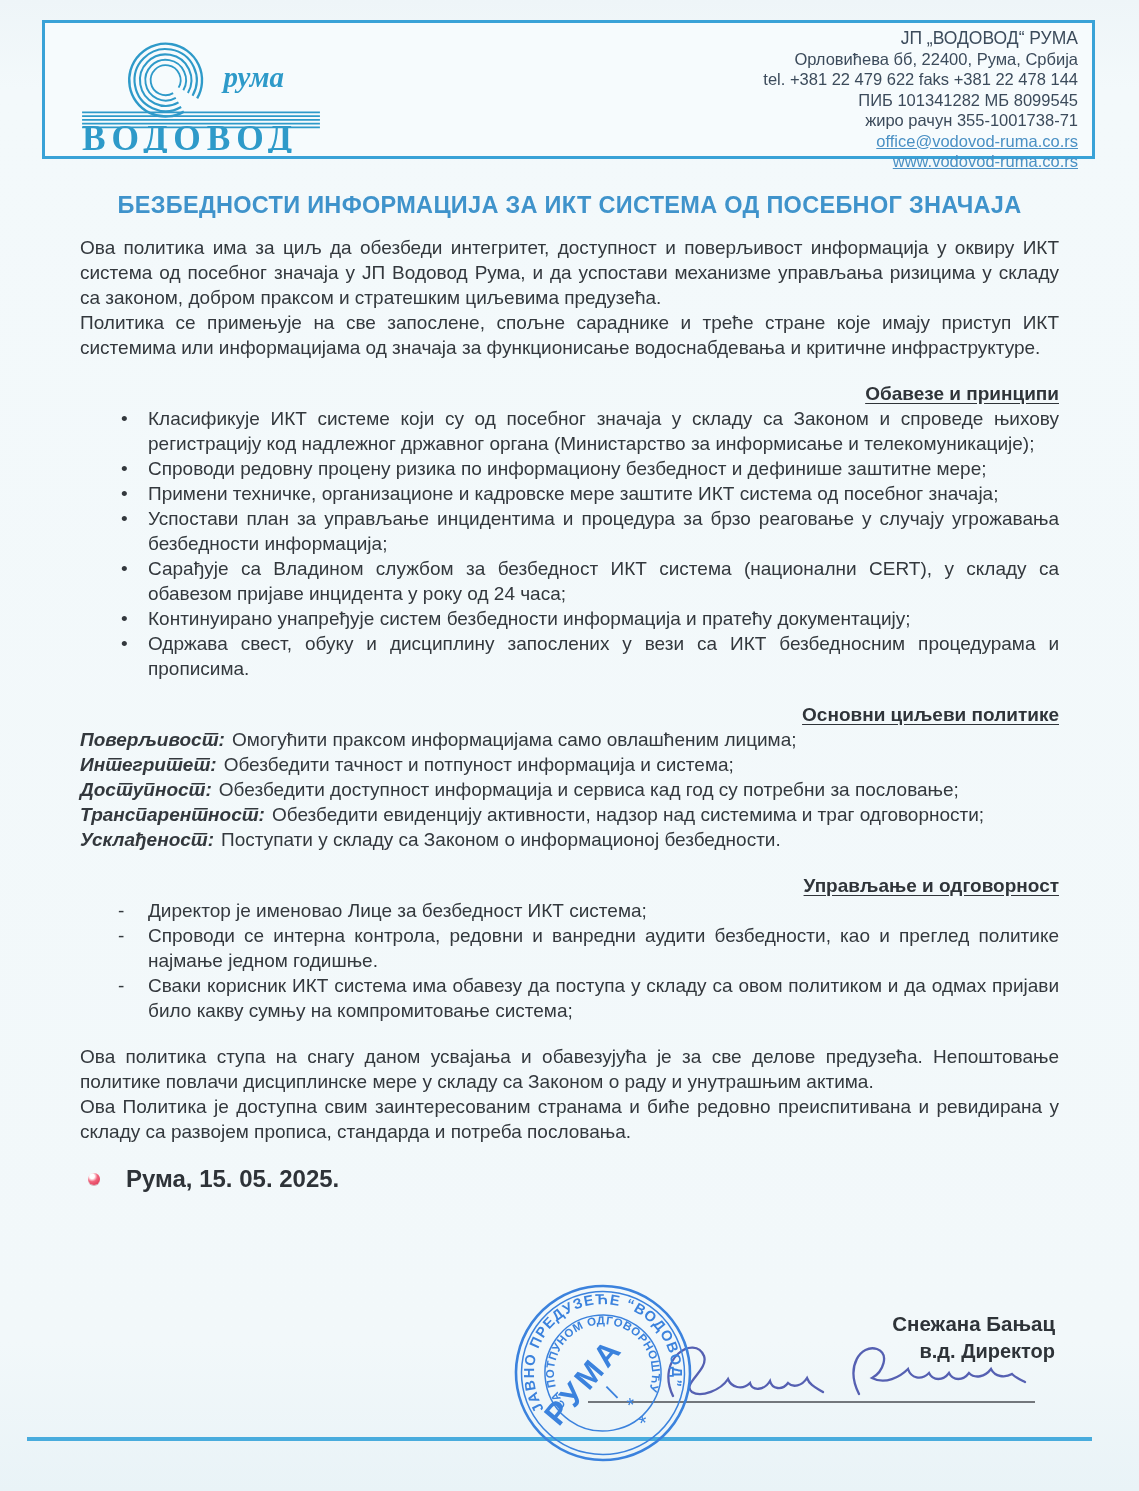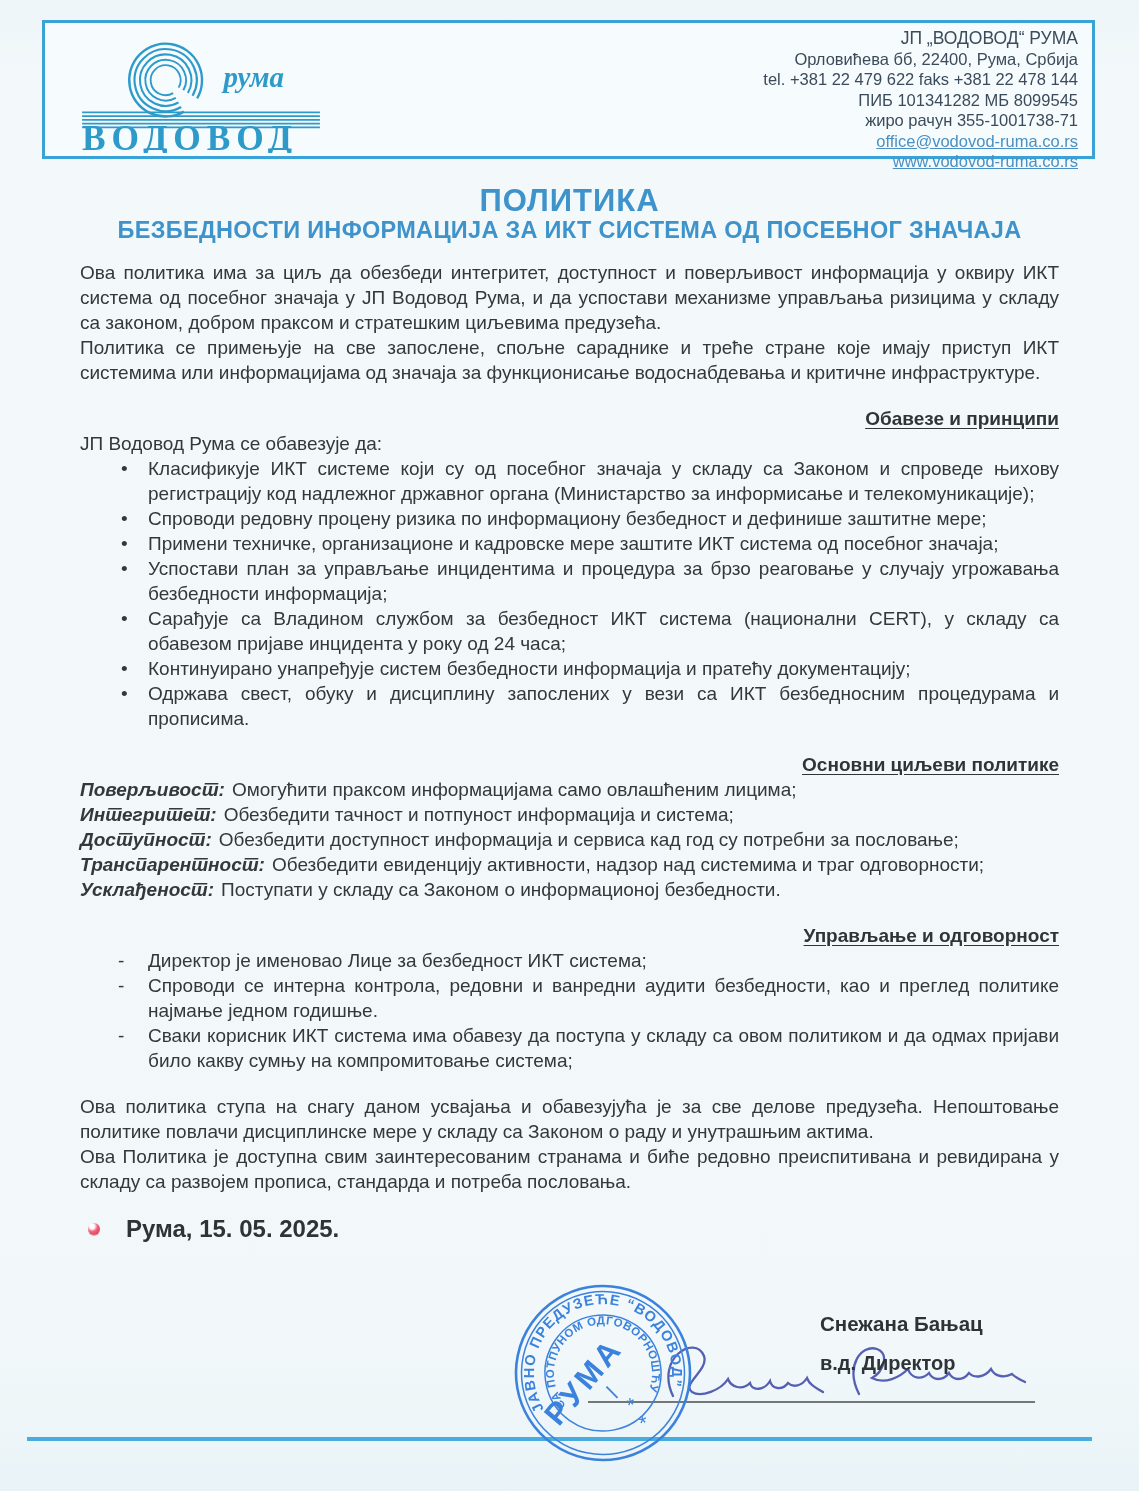--- a/index.html
+++ b/index.html
@@ -61,24 +61,24 @@
     box-shadow:0 1px 0 rgba(150,40,60,.35);
   }
   
   .rule-blue {
     position:absolute; left:27px; top:1437px; width:1065px; height:4px;
     background:#2b9fd8; opacity:.85;
   }
   .sig-svg { position:absolute; left:555px; top:1332px; }
   .stamp-svg { position:absolute; left:503px; top:1274px; }
   .signer {
-    position:absolute; left:820px; top:1312px; width:235px; text-align:left;
+    position:absolute; left:820px; top:1312px; width:235px; text-align:right;
     font-weight:bold; font-size:20.5px; color:#2e3338;
   }
-  .signer .role { margin-top:16px; font-size:20px; }
+  .signer .role { margin-top:4px; font-size:20px; }
 </style>
 </head>
 <body>
 
 <div class="page">
 
   <header class="letterhead">
     <svg class="logo-svg" width="268" height="120" viewBox="0 0 250 112">
       <g stroke="#2e9ac9" stroke-width="1.6" fill="none">
         <line x1="14" y1="74" x2="236" y2="74"></line>
@@ -103,30 +103,28 @@
       <div>Орловићева бб, 22400, Рума, Србија</div>
       <div>tel. +381 22 479 622  faks +381 22 478 144</div>
       <div>ПИБ  101341282    МБ 8099545</div>
       <div>жиро рачун 355-1001738-71</div>
       <div><a>office@vodovod-ruma.co.rs</a></div>
       <div><a>www.vodovod-ruma.co.rs</a></div>
     </div>
   </header>
 
   <main class="content body-text">
-    <h1 class="title">ПОЛИТИКА</h1>
     <h2 class="subtitle">БЕЗБЕДНОСТИ ИНФОРМАЦИЈА ЗА ИКТ СИСТЕМА ОД ПОСЕБНОГ ЗНАЧАЈА</h2>
 
     <div class="intro">
       <p class="para">Ова политика има за циљ да обезбеди интегритет, доступност и поверљивост информација у оквиру ИКТ система од посебног значаја у ЈП Водовод Рума, и да успостави механизме управљања ризицима у складу са законом, добром праксом и стратешким циљевима предузећа.</p>
       <p class="para">Политика се примењује на све запослене, спољне сараднике и треће стране које имају приступ ИКТ системима или информацијама од значаја за функционисање водоснабдевања и критичне инфраструктуре.</p>
     </div>
 
     <h3 class="sec">Обавезе и принципи</h3>
-    <p class="lead">ЈП Водовод Рума се обавезује да:</p>
     <ul class="bullets">
       <li>Класификује ИКТ системе који су од посебног значаја у складу са Законом и спроведе њихову регистрацију код надлежног државног органа (Министарство за информисање и телекомуникације);</li>
       <li>Спроводи редовну процену ризика по информациону безбедност и дефинише заштитне мере;</li>
       <li>Примени техничке, организационе и кадровске мере заштите ИКТ система од посебног значаја;</li>
       <li>Успостави план за управљање инцидентима и процедура за брзо реаговање у случају угрожавања безбедности информација;</li>
       <li>Сарађује са Владином службом за безбедност ИКТ система (национални CERT), у складу са обавезом пријаве инцидента у року од 24 часа;</li>
       <li>Континуирано унапређује систем безбедности информација и пратећу документацију;</li>
       <li>Одржава свест, обуку и дисциплину запослених у вези са ИКТ безбедносним процедурама и прописима.</li>
     </ul>
 

